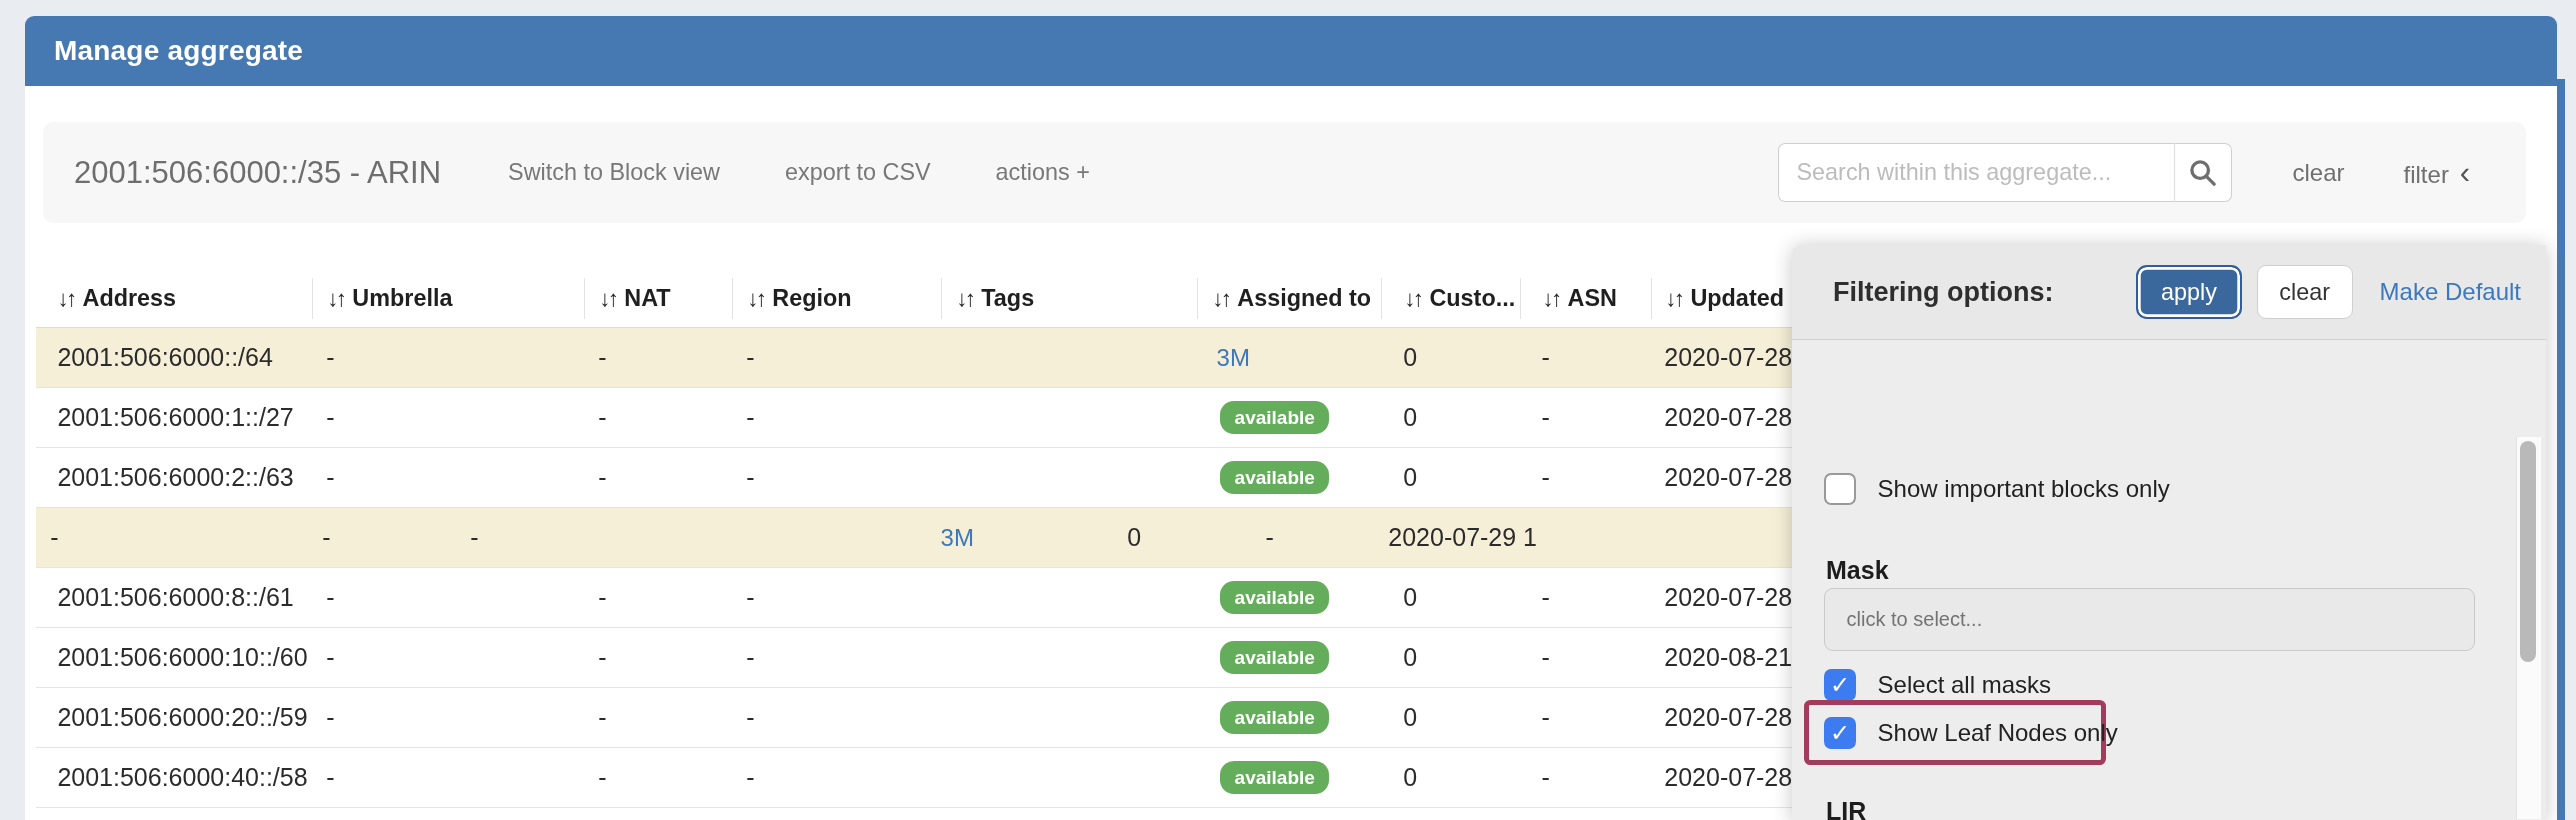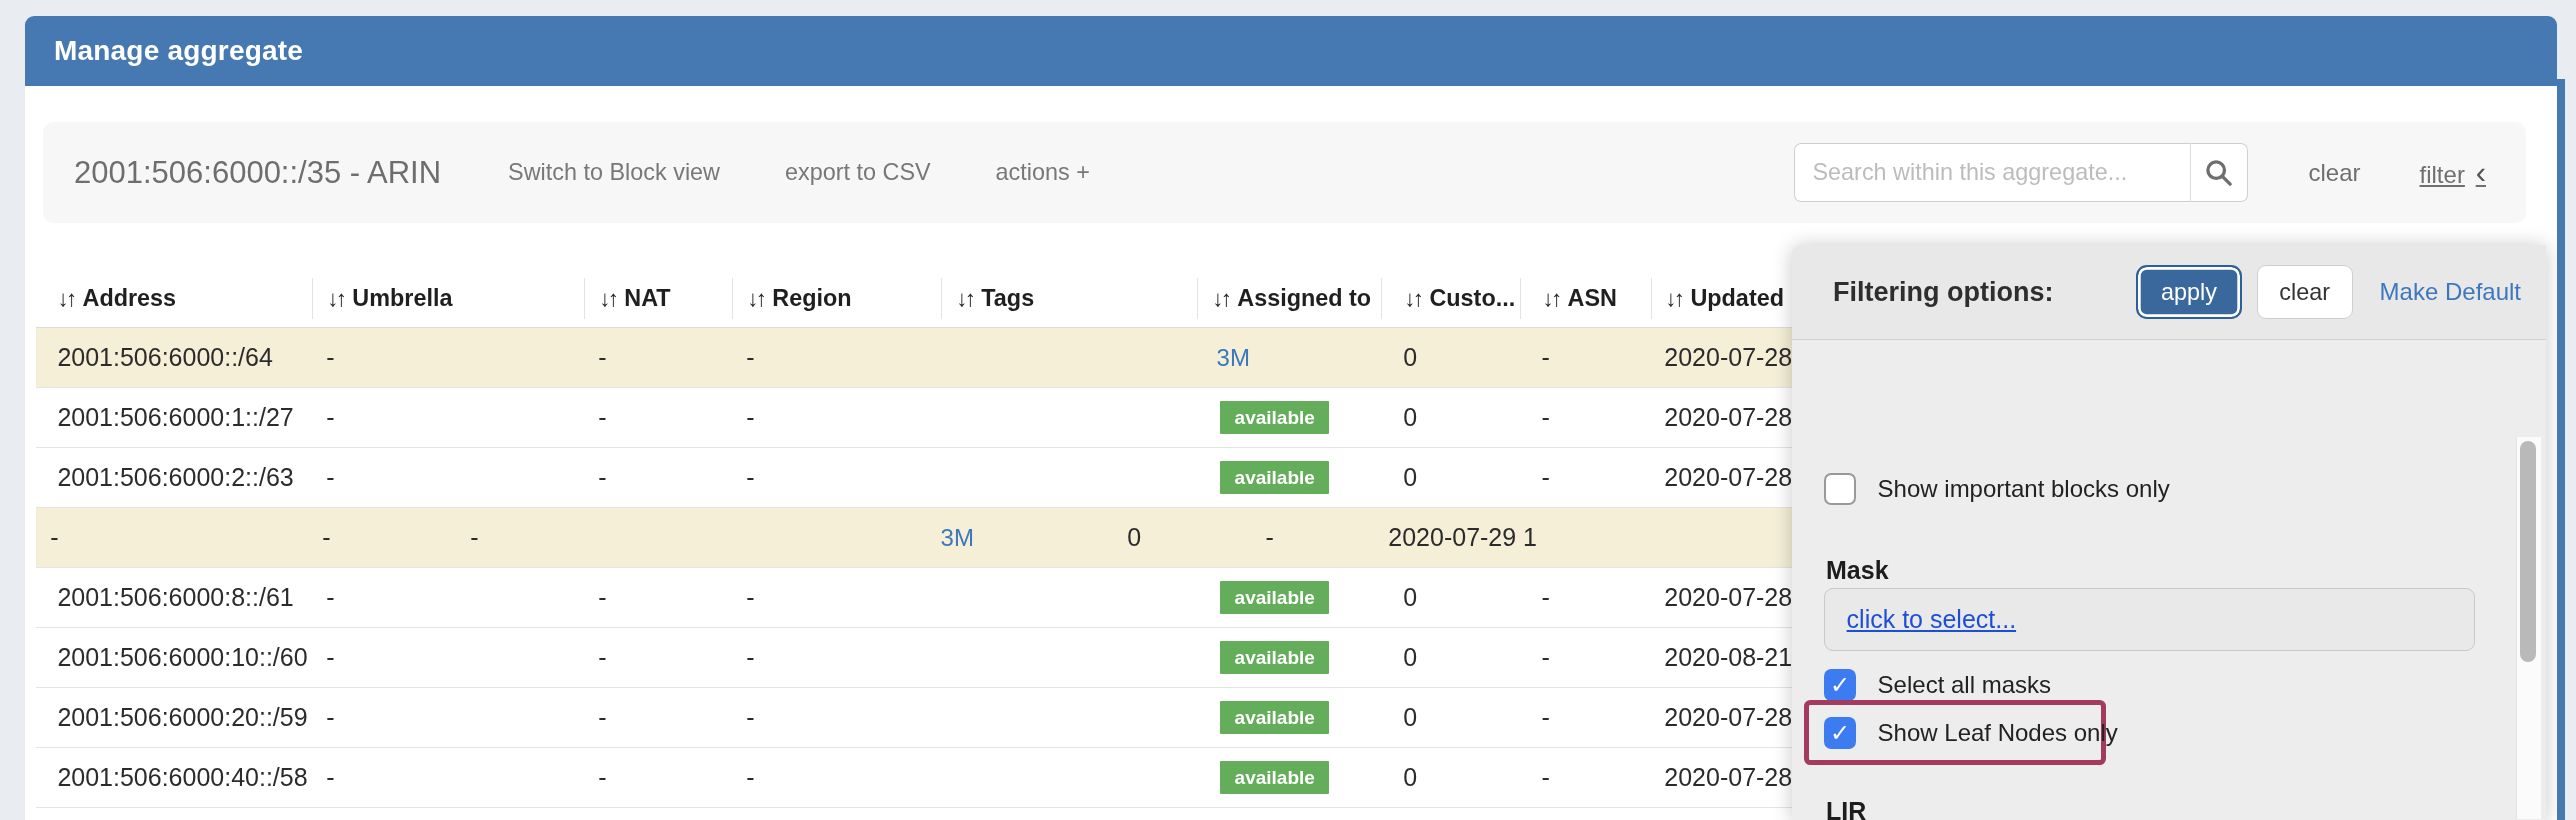--- a/index.html
+++ b/index.html
@@ -37,21 +37,21 @@
     border-radius:7.2px 0 0 7.2px; background:#fff; padding:0 18px;
     font-size:23.4px; color:#444; font-family:inherit; outline:none;
   }
   .search-input::placeholder { color:#bcbcbc; }
   .search-btn {
     width:58px; height:59px; border:1.8px solid #cfcfcf; border-left:1.8px solid #dcdcdc;
     border-radius:0 7.2px 7.2px 0; background:#fff; display:flex; align-items:center; justify-content:center;
     cursor:pointer;
   }
   .tb-action { font-size:24px; color:#6f6f6f; cursor:pointer; white-space:nowrap; }
-  .tb-action.filter { margin-left:59px; margin-right:9px;text-decoration:underline; }
+  .tb-action.filter { margin-left:59px; margin-right:25px; }
   .chev { font-size:31px; color:#555; margin-left:10.8px; font-weight:normal; }
 
   
   .table { position:absolute; left:10.8px; top:254px; width:2509px; }
   .thead { display:flex; height:58px; align-items:center; border-bottom:1.8px solid #dcdcdc; }
   .th {
     font-size:23.4px; font-weight:bold; color:#1f1f1f;
     padding-left:14.4px; height:41px; display:flex; align-items:center;
     white-space:nowrap; overflow:hidden; cursor:pointer;
   }
@@ -67,21 +67,21 @@
   .c3 { width:209px; }
   .c4 { width:256px; }
   .c5 { width:184px; }
   .c6 { width:139px; padding-left:22.5px; }
   .c7 { width:131px; padding-left:21.6px; }
   .c8 { flex:1; padding-left:13.5px; }
   .assigned-link { color:var(--link,#3b78bd); font-size:24px; cursor:pointer; padding-left:5.4px; text-decoration:none; }
   .badge {
     display:inline-block; margin-left:9px;
     background:var(--badge,#64ad5a); color:#fff; font-size:19px; font-weight:bold;
-    padding:6.3px 14.4px 7.2px; border-radius:1px; line-height:1;
+    padding:6.3px 14.4px 7.2px; border-radius:14px; line-height:1;
   }
 
   
   .fpanel {
     position:absolute; left:1792px; top:245px; width:754px; height:576px;
     background:#ededed; border-radius:9px 0 0 0;
     box-shadow:0 1.8px 20px rgba(0,0,0,.22);
   }
   .fp-header {
     height:95px; background:#e8e8e8; border-bottom:1.8px solid #cfcfcf;
@@ -114,21 +114,21 @@
   .cb-label { font-size:24px; color:#222; white-space:nowrap; }
   .row-important-cb { position:absolute; left:32px; top:133px; }
   .sec-label { position:absolute; left:34px; font-size:25px; font-weight:bold; color:#1d1d1d; }
   .lbl-mask { top:216px; }
   .lbl-lir { top:457px; }
   .select-box {
     position:absolute; left:32px; width:651px; height:63px;
     border:1.8px solid #c9c9c9; border-radius:9px;
     display:flex; align-items:center; padding-left:21.6px; cursor:pointer;
   }
-  .select-box .ph { font-size:25px; color:#1d4ed8;text-decoration:underline; }
+  .select-box .ph { font-size:20px; color:#737373; }
   .sel-mask { top:248px; background:#e9e9e9; }
   .row-selectall { position:absolute; left:32px; top:329px; }
   .leaf-box {
     position:absolute; left:11.7px; top:360px; width:302px; height:65px;
     border:5.4px solid var(--hl,#a23b5c); border-radius:6.3px;
     display:flex; align-items:center; padding-left:15.3px;
   }
 
   
   .fp-scroll {

